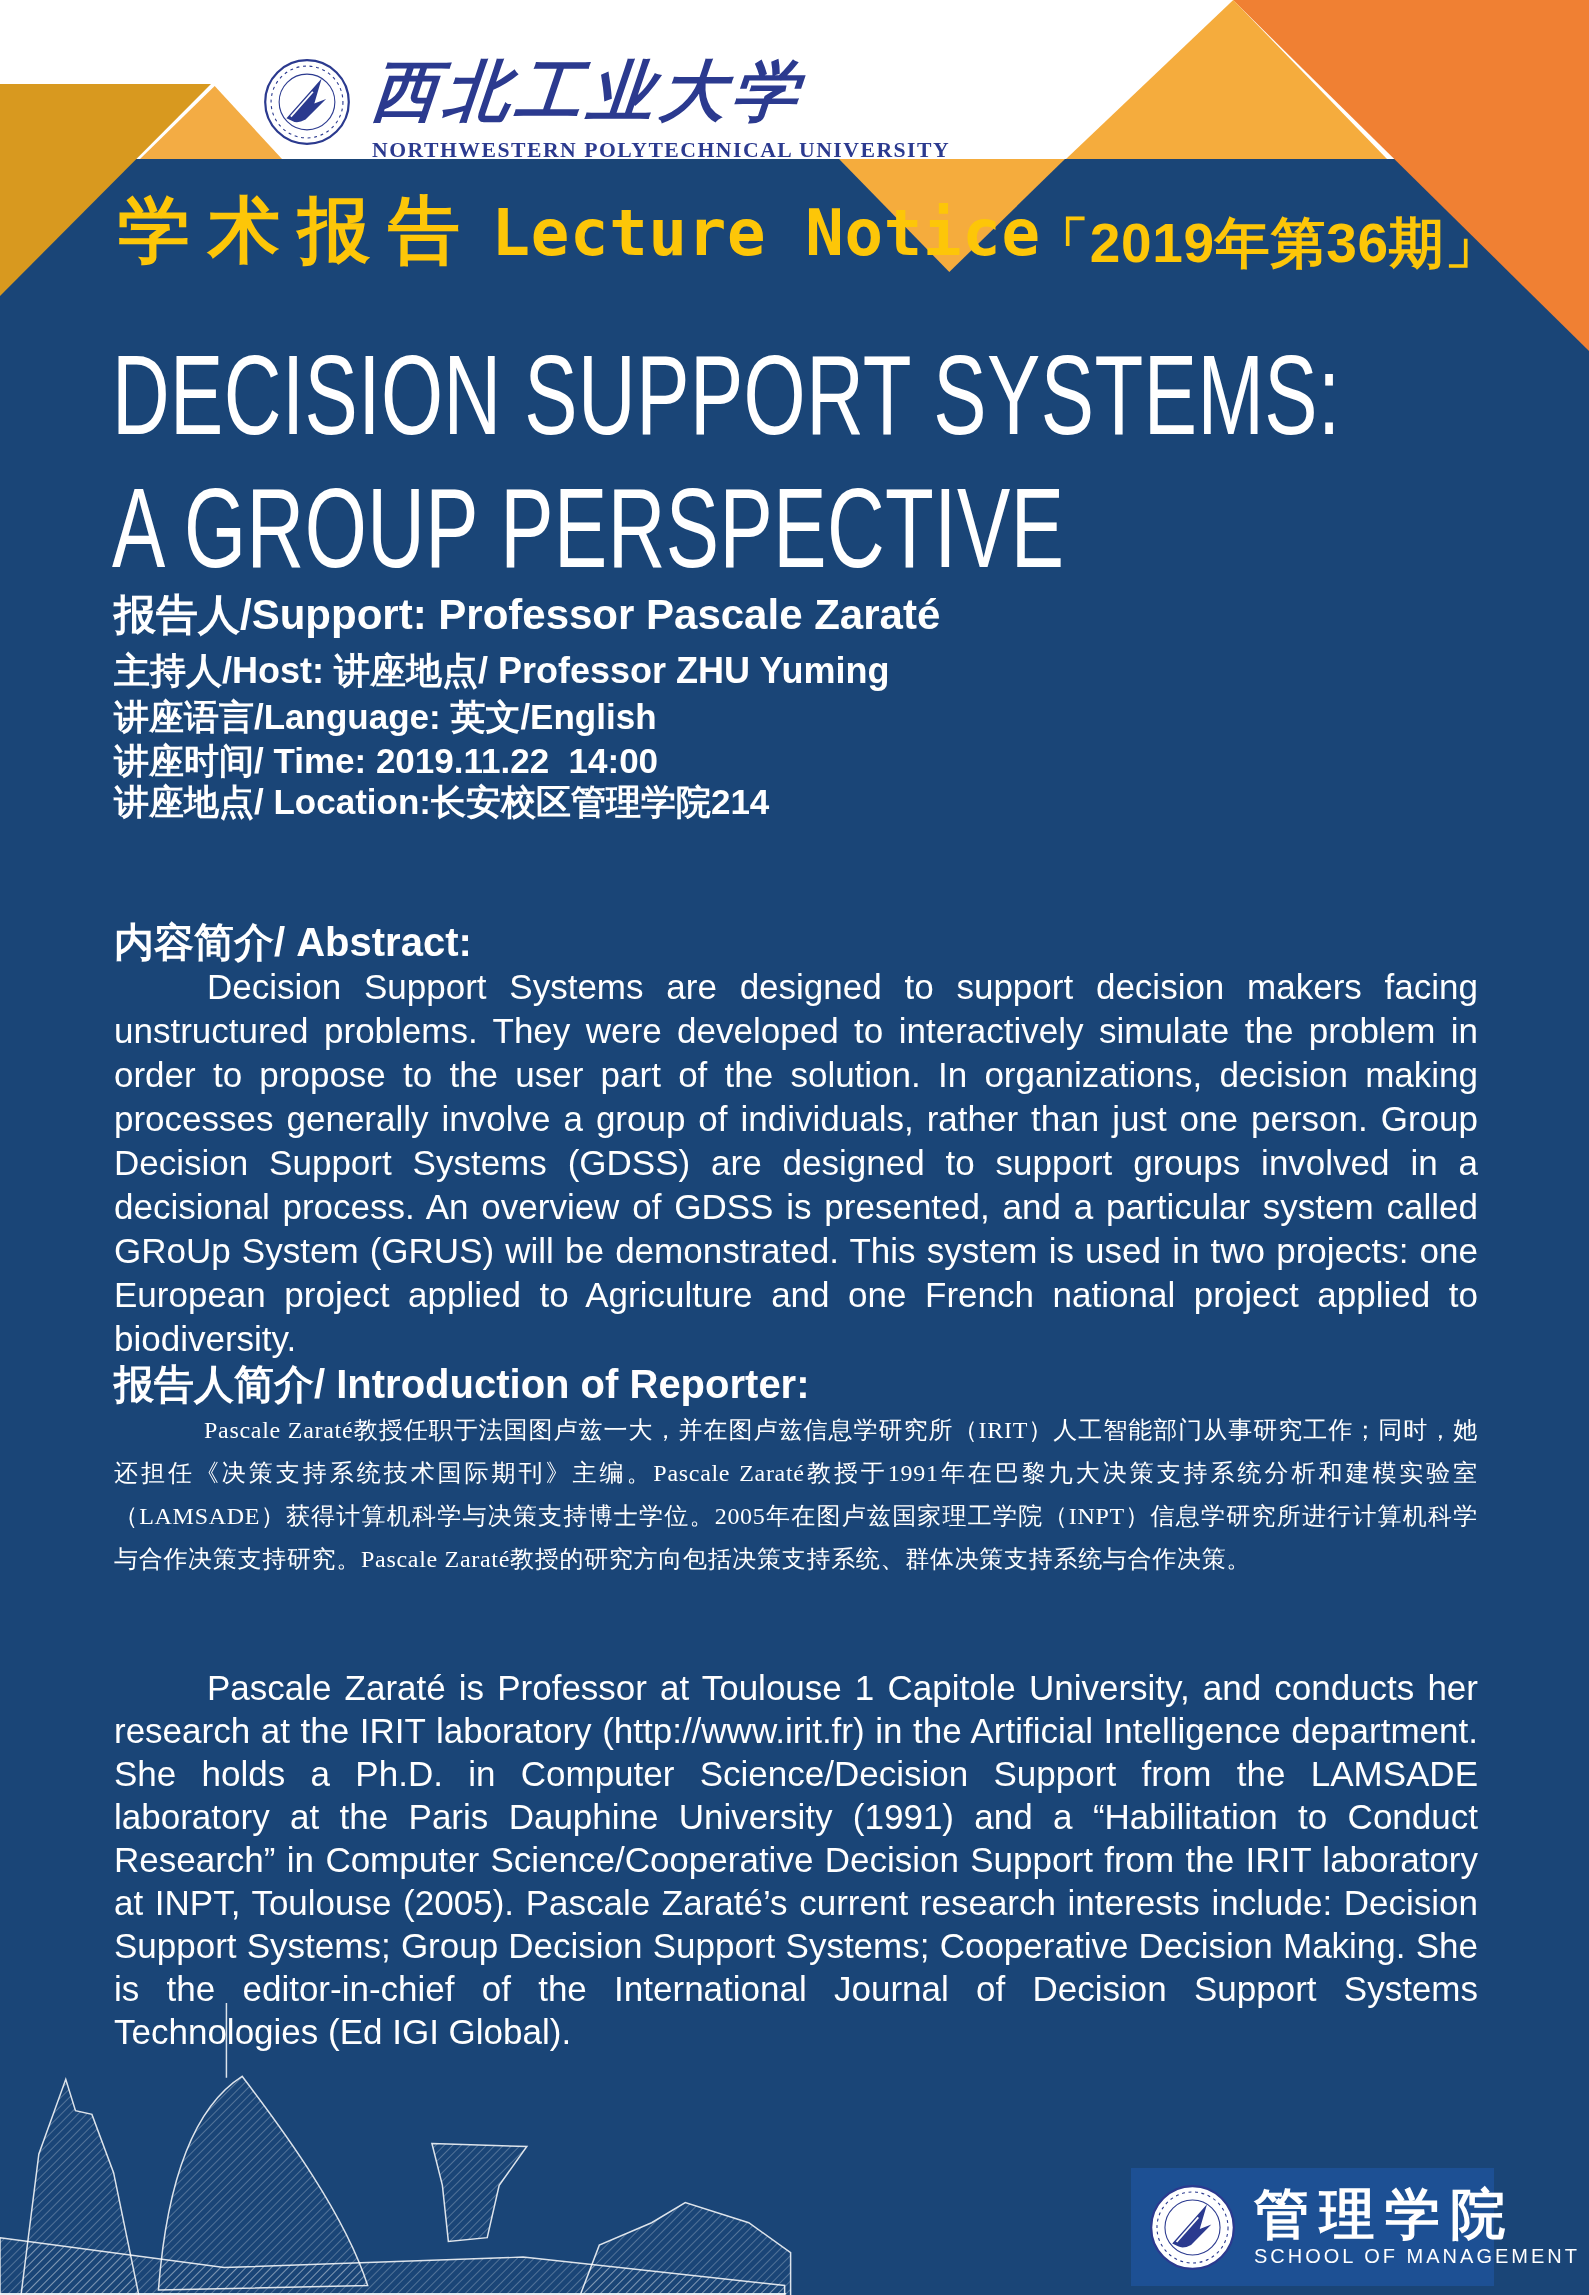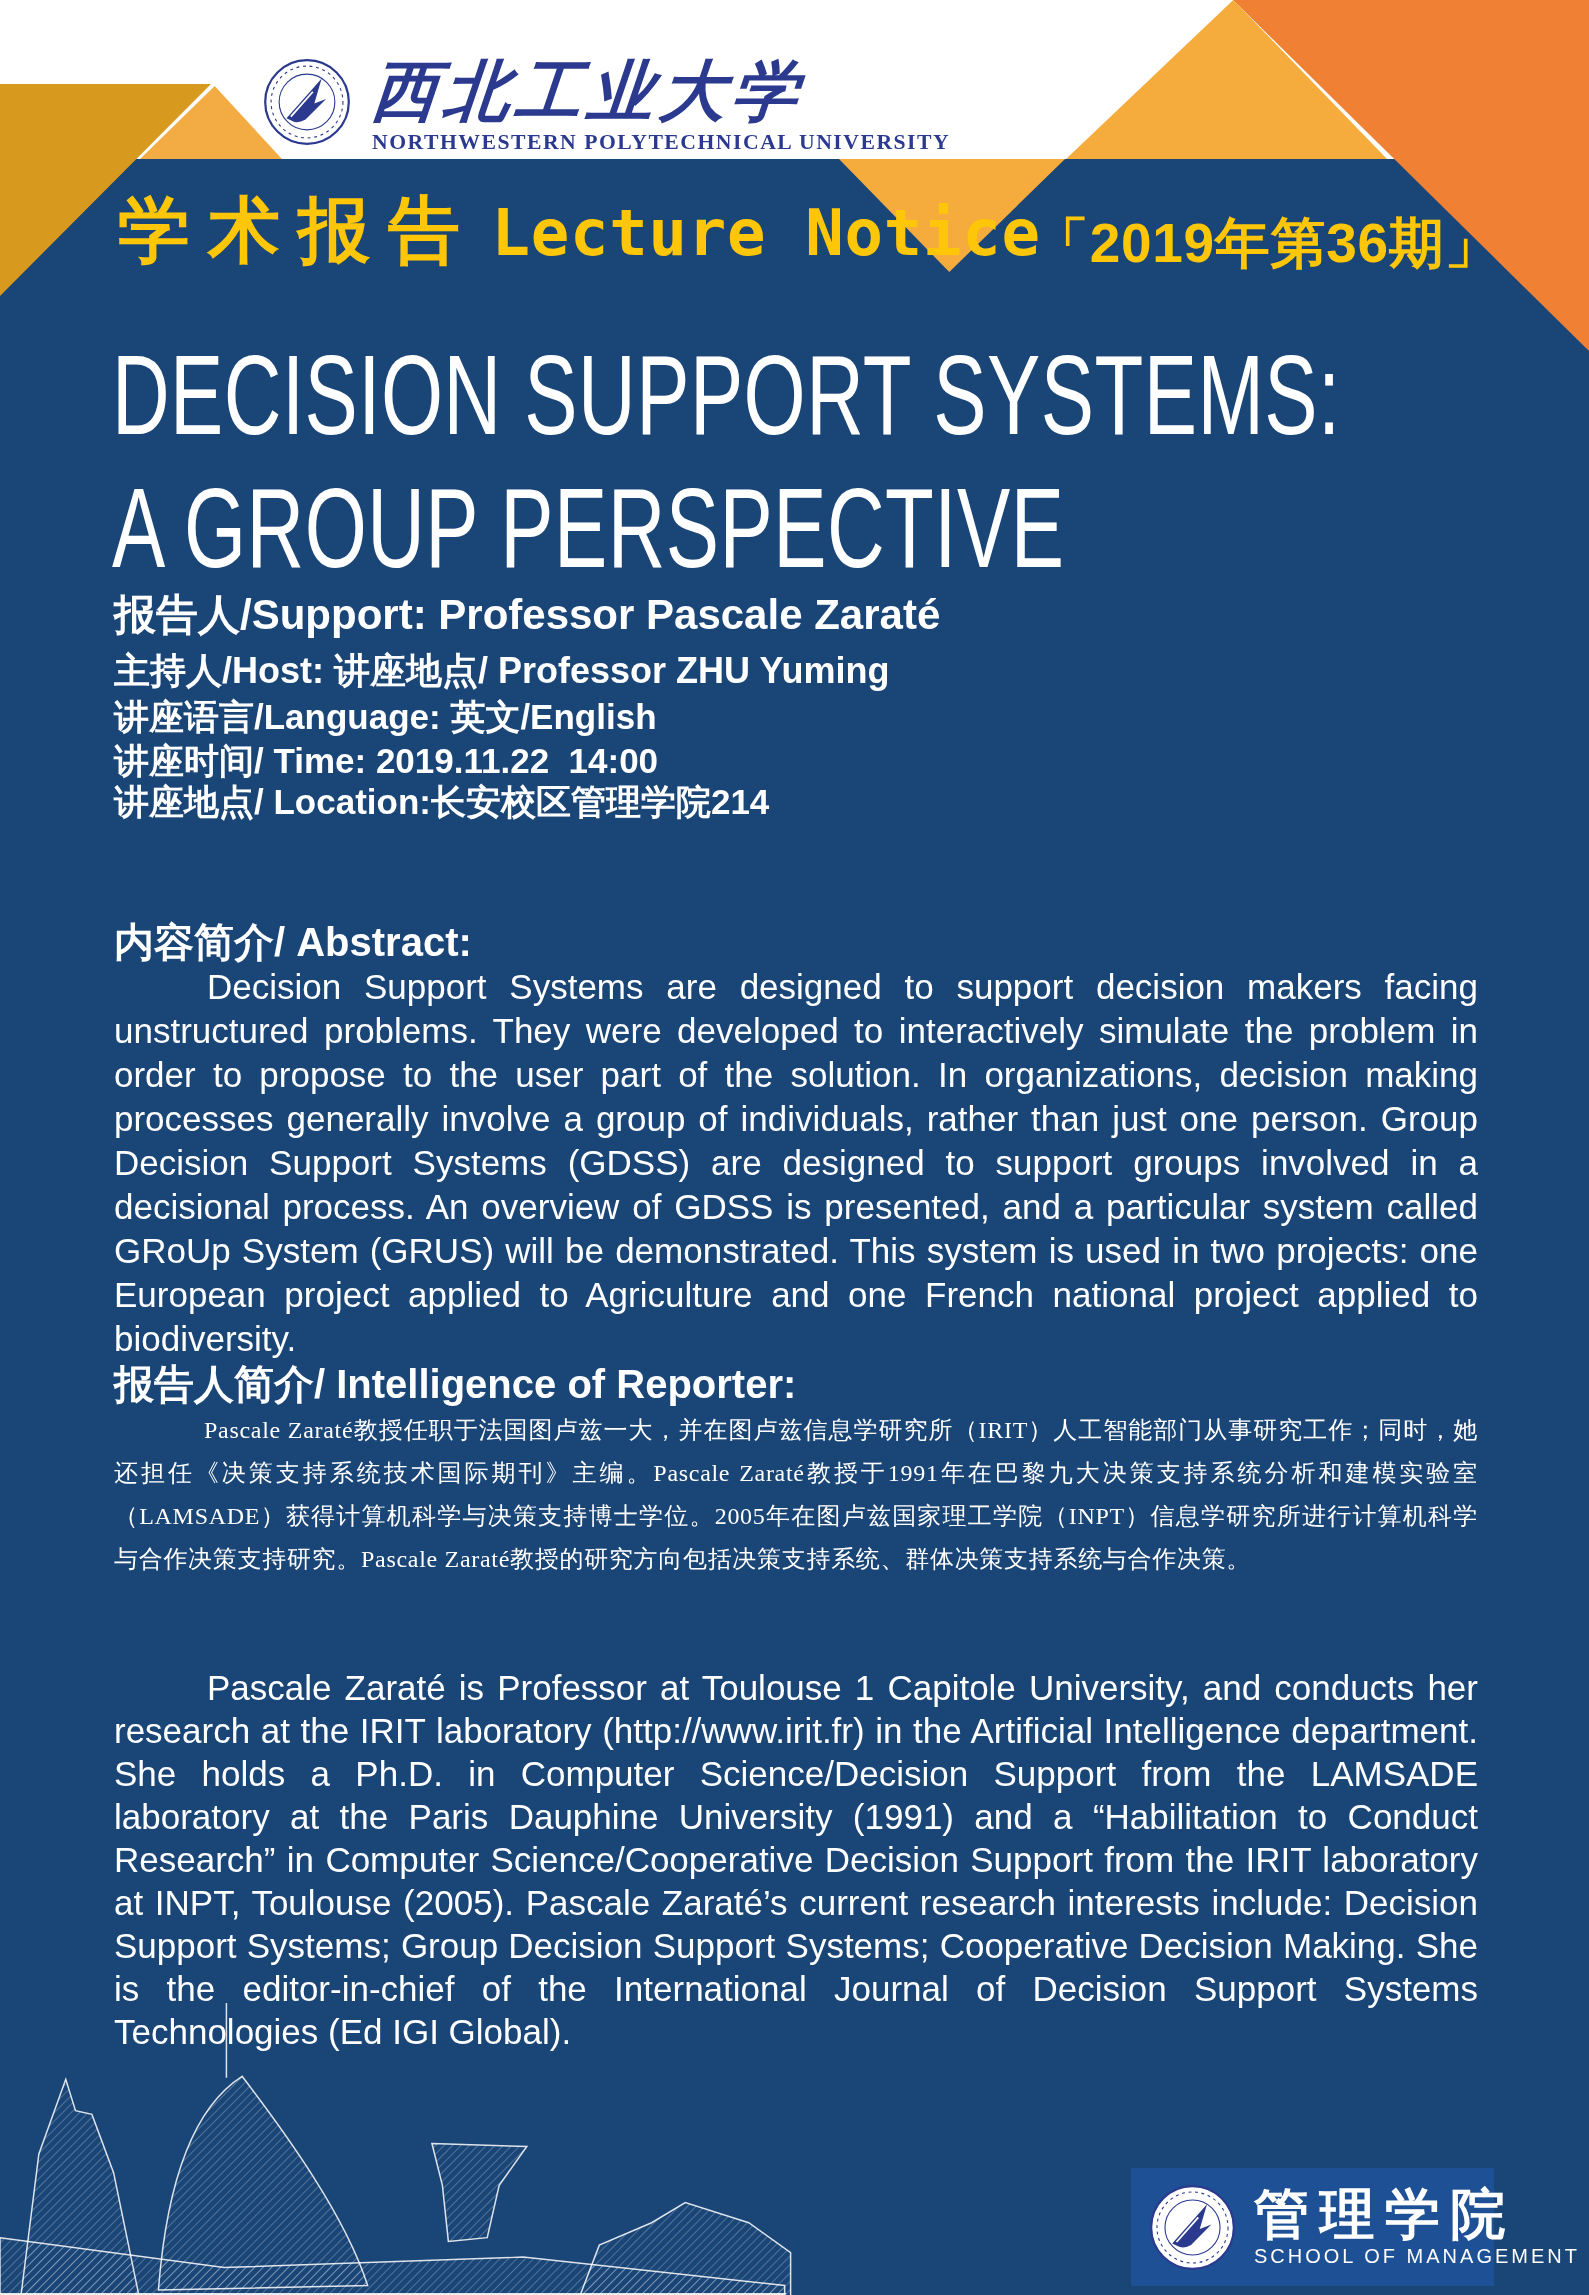--- a/index.html
+++ b/index.html
@@ -13,21 +13,21 @@
   .logo-group{position:absolute;left:263px;top:58px;display:flex;align-items:flex-start;gap:21px;}
   .emblem{width:88px;height:88px;flex:0 0 auto;}
   .logo-text{display:flex;flex-direction:column;}
   .uni-cn{
     font-family:"DejaVu Serif", serif; font-style:italic; font-weight:700;
     font-size:66px; line-height:1.0; color:#2B3A8F; letter-spacing:6px;
     transform:skewX(-5deg); white-space:nowrap;
   }
   .uni-en{
     font-family:"Liberation Serif", serif; font-weight:700;
-    font-size:21.7px; color:#2B3A8F; letter-spacing:1.5px; margin-top:6px; white-space:nowrap;
+    font-size:21.7px; color:#2B3A8F; letter-spacing:1.5px; margin-top:14px; white-space:nowrap;
   }
   
   .deco{position:absolute;}
   .deco-left-dark{left:0;top:84px;width:211px;height:212px;background:#D8991F;
     clip-path:polygon(0 0,100% 0,0 100%);}
   .deco-left-light{left:140px;top:86px;width:142px;height:73px;background:#F3AC44;
     clip-path:polygon(52.6% 0,0 100%,100% 100%);}
   .deco-right-orange{left:1233px;top:0;width:356px;height:351px;background:#F08033;
     clip-path:polygon(0 0,100% 0,100% 100%);}
   .deco-right-gold-up{left:1066px;top:0;width:321px;height:159px;background:#F5AC3D;
@@ -113,21 +113,21 @@
 
   <div class="info-line i0">报告人/Support: Professor Pascale Zaraté</div>
   <div class="info-line i1">主持人/Host: 讲座地点/ Professor ZHU Yuming</div>
   <div class="info-line i2">讲座语言/Language: 英文/English</div>
   <div class="info-line i3">讲座时间/ Time: 2019.11.22  14:00</div>
   <div class="info-line i4">讲座地点/ Location:长安校区管理学院214</div>
 
   <div class="section-heading h-abstract">内容简介/ Abstract:</div>
   <div class="para para-abstract">Decision Support Systems are designed to support decision makers facing unstructured problems. They were developed to interactively simulate the problem in order to propose to the user part of the solution. In organizations, decision making processes generally involve a group of individuals, rather than just one person. Group Decision Support Systems (GDSS) are designed to support groups involved in a decisional process. An overview of GDSS is presented, and a particular system called GRoUp System (GRUS) will be demonstrated. This system is used in two projects: one European project applied to Agriculture and one French national project applied to biodiversity.</div>
 
-  <div class="section-heading h-intro">报告人简介/ Intelligence of Reporter:</div>
+  <div class="section-heading h-intro">报告人简介/ Introduction of Reporter:</div>
   <div class="para para-cn">Pascale Zaraté教授任职于法国图卢兹一大，并在图卢兹信息学研究所（IRIT）人工智能部门从事研究工作；同时，她还担任《决策支持系统技术国际期刊》主编。Pascale Zaraté教授于1991年在巴黎九大决策支持系统分析和建模实验室（LAMSADE）获得计算机科学与决策支持博士学位。2005年在图卢兹国家理工学院（INPT）信息学研究所进行计算机科学与合作决策支持研究。Pascale Zaraté教授的研究方向包括决策支持系统、群体决策支持系统与合作决策。</div>
   <div class="para para-en">Pascale Zaraté is Professor at Toulouse 1 Capitole University, and conducts her research at the IRIT laboratory (http://www.irit.fr) in the Artificial Intelligence department. She holds a Ph.D. in Computer Science/Decision Support from the LAMSADE laboratory at the Paris Dauphine University (1991) and a “Habilitation to Conduct Research” in Computer Science/Cooperative Decision Support from the IRIT laboratory at INPT, Toulouse (2005). Pascale Zaraté’s current research interests include: Decision Support Systems; Group Decision Support Systems; Cooperative Decision Making. She is the editor-in-chief of the International Journal of Decision Support Systems Technologies (Ed IGI Global).</div>
 
   <svg class="skyline" viewBox="0 0 1100 400">
     <defs>
       <pattern id="hatch" width="8" height="8" patternUnits="userSpaceOnUse" patternTransform="rotate(45)">
         <line x1="0" y1="0" x2="0" y2="8" stroke="#ffffff" stroke-width="1.2" opacity="0.55"></line>
       </pattern>
     </defs>
     <g stroke="#ffffff" stroke-width="2" stroke-opacity="0.85" fill="url(#hatch)">

